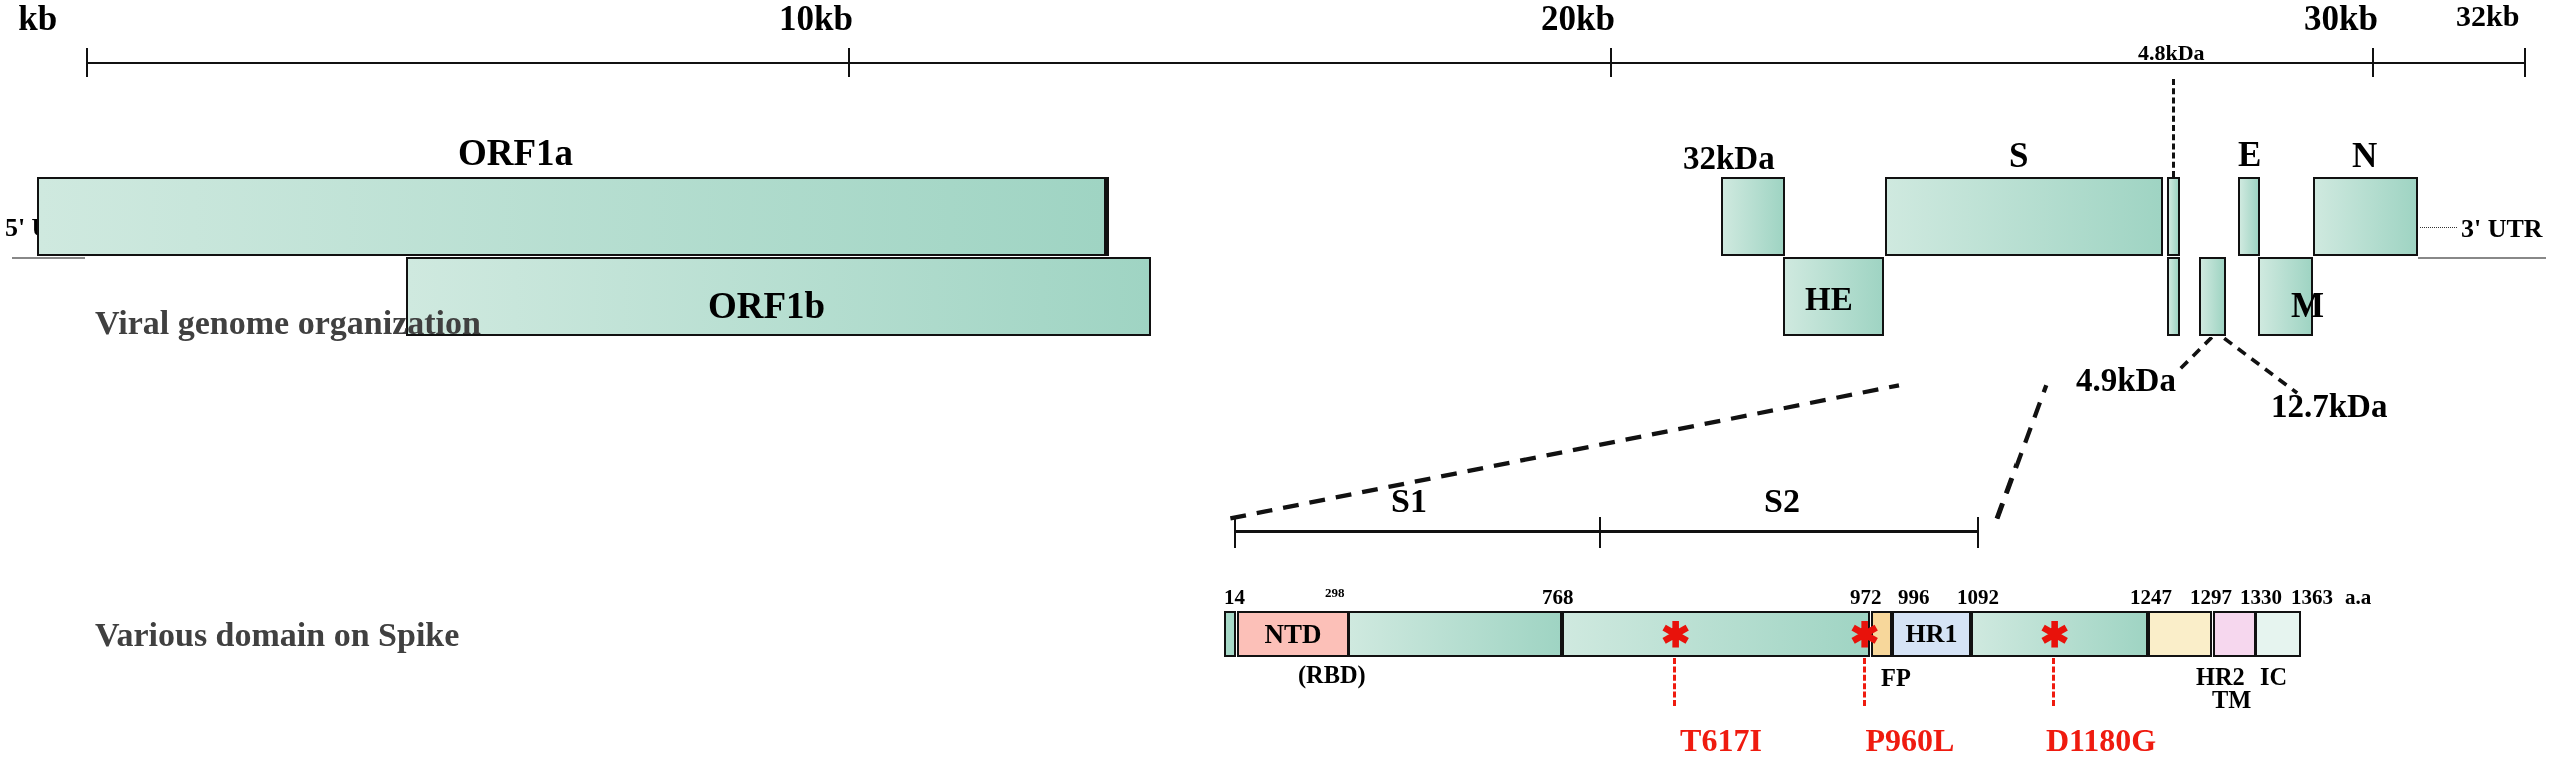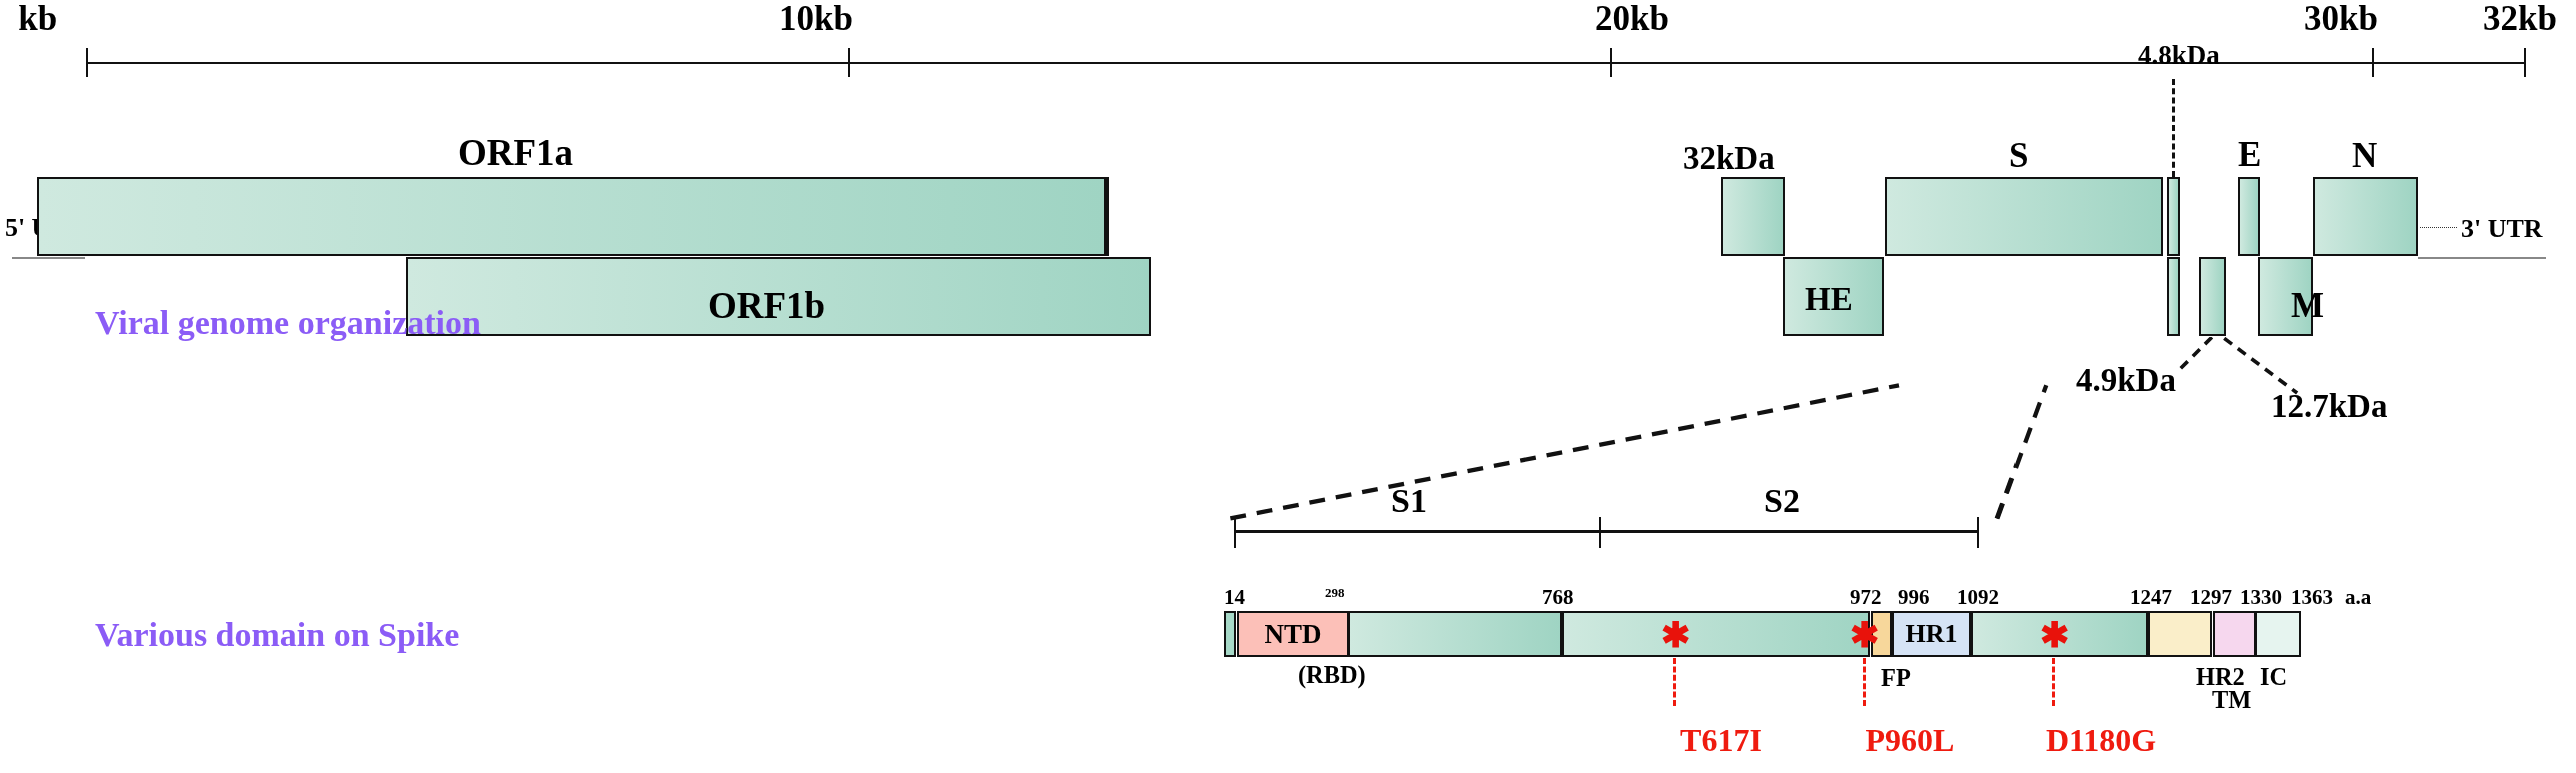--- a/index.html
+++ b/index.html
@@ -16,41 +16,41 @@
   .axisline{position:absolute;background:#111;height:2.4px;}
   .thinline{position:absolute;background:#888;height:1.8px;}
   .dotted{position:absolute;border-top:1.8px dotted #333;}
   .dom{position:absolute;border:2.4px solid #111;box-sizing:border-box;
        display:flex;align-items:center;justify-content:center;
        font-weight:bold;color:#000;}
   .pos{position:absolute;font-weight:bold;color:#000;white-space:nowrap;}
   .star{position:absolute;color:#e8120b;font-weight:bold;line-height:1;}
   .mutline{position:absolute;border-left:3.7px dashed #ef1b0f;}
   .mut{position:absolute;color:#ef1b0f;font-weight:bold;white-space:nowrap;}
-  .rowlbl{position:absolute;font-weight:bold;color:#8b5cf6;white-space:nowrap;}
+  .rowlbl{position:absolute;font-weight:bold;color:#404040;white-space:nowrap;}
 </style>
 </head>
 <body>
 
 <div>
   <div class="axisline" style="left:86px;top:62px;width:2439px;"></div>
 
   <div class="lbl" style="left:18.3px;top:-1.2px;font-size:35px;">kb</div>
   <div class="tick" style="left:86px;top:48px;height:29px;"></div>
 
   <div class="lbl" style="left:779px;top:-1.2px;font-size:35px;">10kb</div>
   <div class="tick" style="left:848px;top:48px;height:29px;"></div>
 
-  <div class="lbl" style="left:1595px;top:-1.2px;font-size:35px;">20kb</div>
+  <div class="lbl" style="left:1541px;top:-1.2px;font-size:35px;">20kb</div>
   <div class="tick" style="left:1610px;top:48px;height:29px;"></div>
 
   <div class="lbl" style="left:2304px;top:-1.2px;font-size:35px;">30kb</div>
   <div class="tick" style="left:2372px;top:48px;height:29px;"></div>
 
-  <div class="lbl" style="left:2456px;top:-1.2px;font-size:35px;margin-left:27px;">32kb</div>
+  <div class="lbl" style="left:2456px;top:-1.2px;font-size:30px;">32kb</div>
   <div class="tick" style="left:2524px;top:48px;height:29px;"></div>
 </div>
 
 <div>
 
   <div class="thinline" style="left:12.2px;top:257px;width:73px;"></div>
   <div class="thinline" style="left:2418px;top:257px;width:128px;"></div>
 
   <div class="lbl" style="left:4.9px;top:213px;font-size:26px;">5' UTR</div>
   <div class="dotted" style="left:93px;top:226px;width:26px;"></div>
@@ -69,21 +69,21 @@
   <div class="gene" style="left:1721px;top:177px;width:64px;height:79px;"></div>
   <div class="lbl" style="left:1683px;top:140px;font-size:33px;">32kDa</div>
 
   <div class="gene" style="left:1783px;top:257px;width:101px;height:79px;"></div>
   <div class="lbl" style="left:1805px;top:281px;font-size:33px;">HE</div>
 
   <div class="gene" style="left:1885px;top:177px;width:278px;height:79px;"></div>
   <div class="lbl" style="left:2009px;top:136px;font-size:35px;">S</div>
 
   <div class="gene" style="left:2167px;top:177px;width:13.4px;height:79px;"></div>
-  <div class="lbl" style="left:2138px;top:40px;font-size:27px;">4.8kDa</div>
+  <div class="lbl" style="left:2138px;top:40px;font-size:22px;">4.8kDa</div>
   <div class="abs" style="left:2172px;top:79px;width:0;height:98px;border-left:3.1px dashed #111;"></div>
 
   <div class="gene" style="left:2199px;top:257px;width:27px;height:79px;"></div>
 
   <div class="gene" style="left:2167px;top:257px;width:13.4px;height:79px;"></div>
 
   <div class="gene" style="left:2238px;top:177px;width:22px;height:79px;"></div>
   <div class="lbl" style="left:2238px;top:173px;font-size:35px;margin-top:-38px;">E</div>
 
   <div class="gene" style="left:2258px;top:257px;width:55px;height:79px;"></div>

